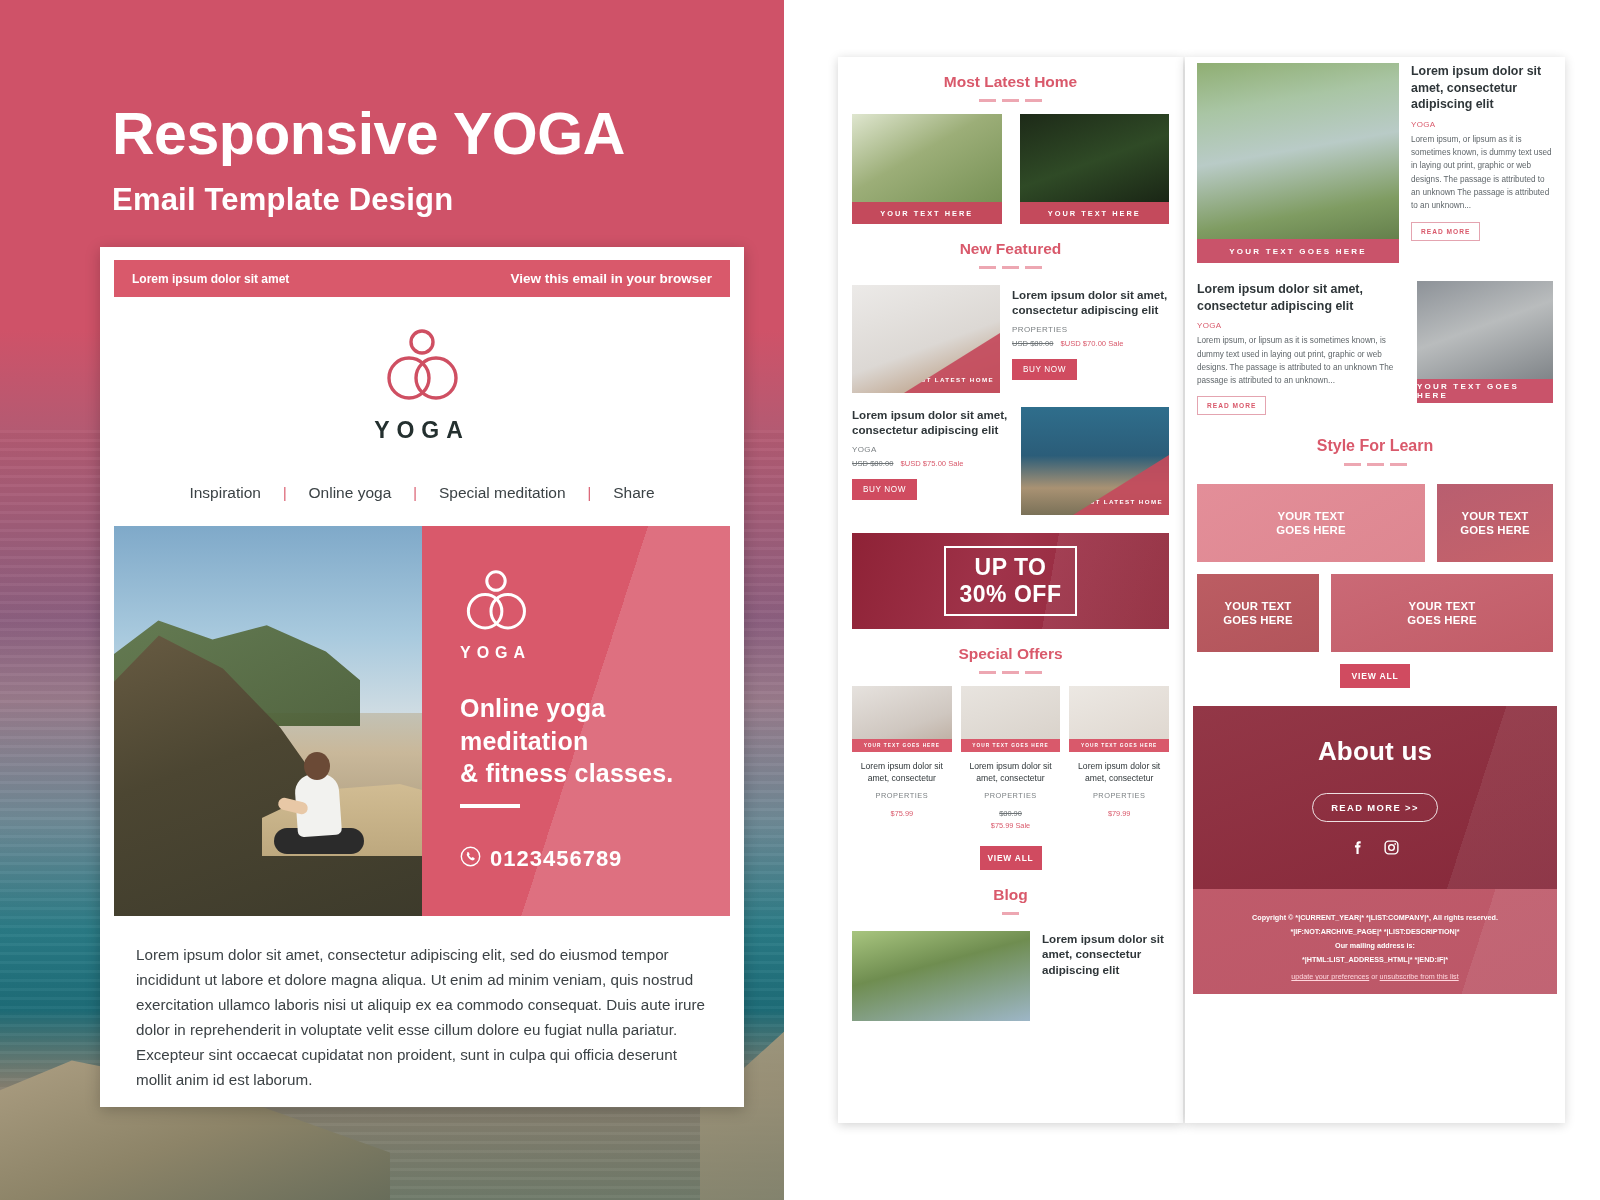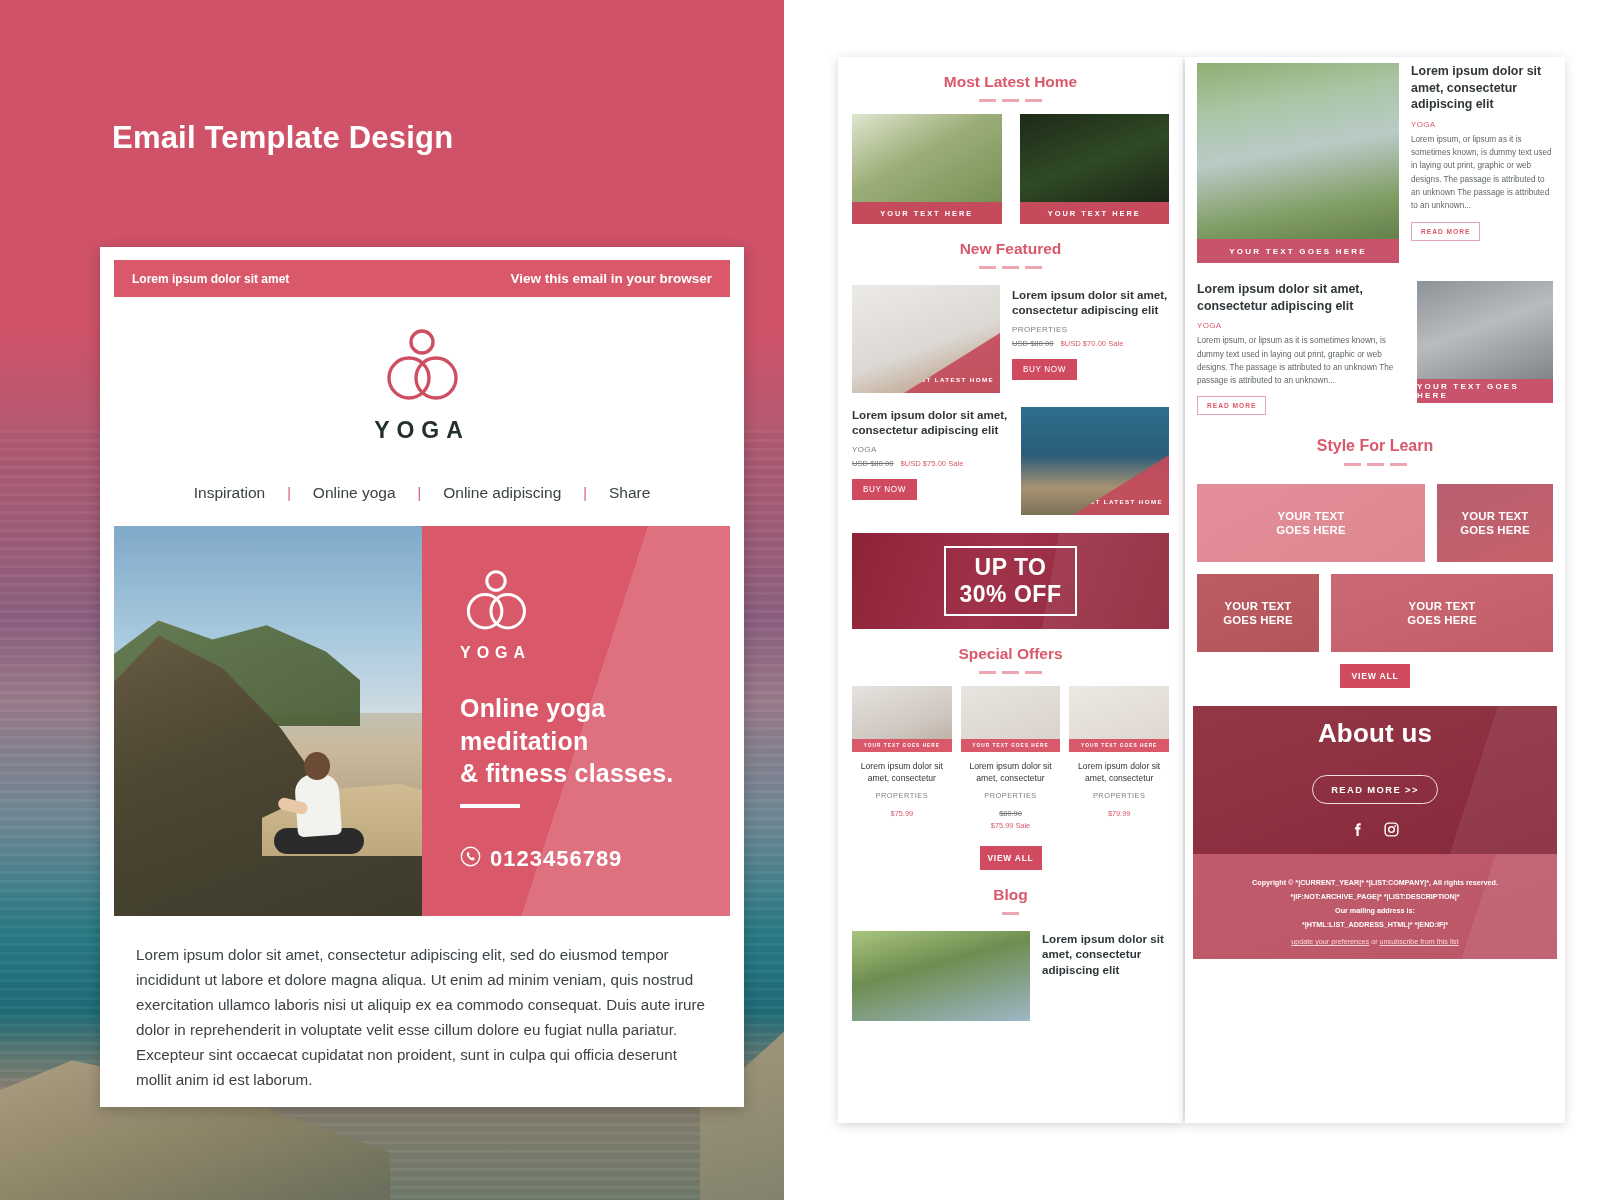--- a/index.html
+++ b/index.html
@@ -331,21 +331,21 @@
   .t4 { flex: 1; }
   .t4 .tint { background: linear-gradient(0deg, rgba(199,80,98,.80), rgba(199,80,98,.80)),
                            linear-gradient(160deg,#d8cfc6 0%, #a98e7d 100%); }
   .p3-viewall {
     display:block; margin: 6px auto 0; width: 70px; text-align:center;
     background:#d04b60; color:#fff; font-size:8.6px; font-weight:bold;
     letter-spacing:.8px; padding: 7px 0;
   }
 
   .about {
-    position:relative; margin-top: 18px; height: 148px; overflow:hidden;
+    position:relative; margin-top: 18px; height: 183px; overflow:hidden;
     background: linear-gradient(0deg, rgba(140,38,58,.88), rgba(140,38,58,.88)),
                 linear-gradient(160deg,#c7b2a4 0%, #8b6a63 60%, #5c3c3f 100%);
     display:flex; flex-direction:column; align-items:center; justify-content:center;text-align:right;
   }
   .about-sheen { position:absolute; inset:0;
     background: linear-gradient(108deg, rgba(255,255,255,0) 74%, rgba(255,255,255,.07) 74%); }
   .about-h { position:relative; color:#fff; font-size: 26px; font-weight:bold; letter-spacing:.2px; }
   .about-btn {
     position:relative; margin-top: 26px; border:1px solid rgba(255,255,255,.85);
     border-radius: 20px; color:#fff; font-size: 9.4px; font-weight:bold;
@@ -372,20 +372,21 @@
 <div id="stage">
 
   <div class="bg-photo">
     <div class="bg-bands"></div>
     <div class="bg-rock-left"></div>
     <div class="bg-rock-right"></div>
   </div>
   <div class="bg-white-right"></div>
 
   <div class="headline-wrap">
+    <div class="headline">Responsive YOGA</div>
     <div class="subhead">Email Template Design</div>
   </div>
 
   <div class="panel1">
     <div class="p1-inner">
       <div class="p1-topbar">
         <span class="left">Lorem ipsum dolor sit amet</span>
         <span class="right">View this email in your browser</span>
       </div>
 
@@ -398,21 +399,21 @@
           </svg>
         </span>
         <div class="yoga-word">YOGA</div>
       </div>
 
       <div class="p1-nav">
         <a href="#">Inspiration</a>
         <span class="sep">|</span>
         <a href="#">Online yoga</a>
         <span class="sep">|</span>
-        <a href="#">Online adipiscing</a>
+        <a href="#">Special meditation</a>
         <span class="sep">|</span>
         <a href="#">Share</a>
       </div>
 
       <div class="p1-hero">
         <div class="hero-sky"></div>
         <div class="hero-sea"></div>
         <div class="hero-greens"></div>
         <div class="hero-cliff"></div>
         <div class="hero-sand"></div>

